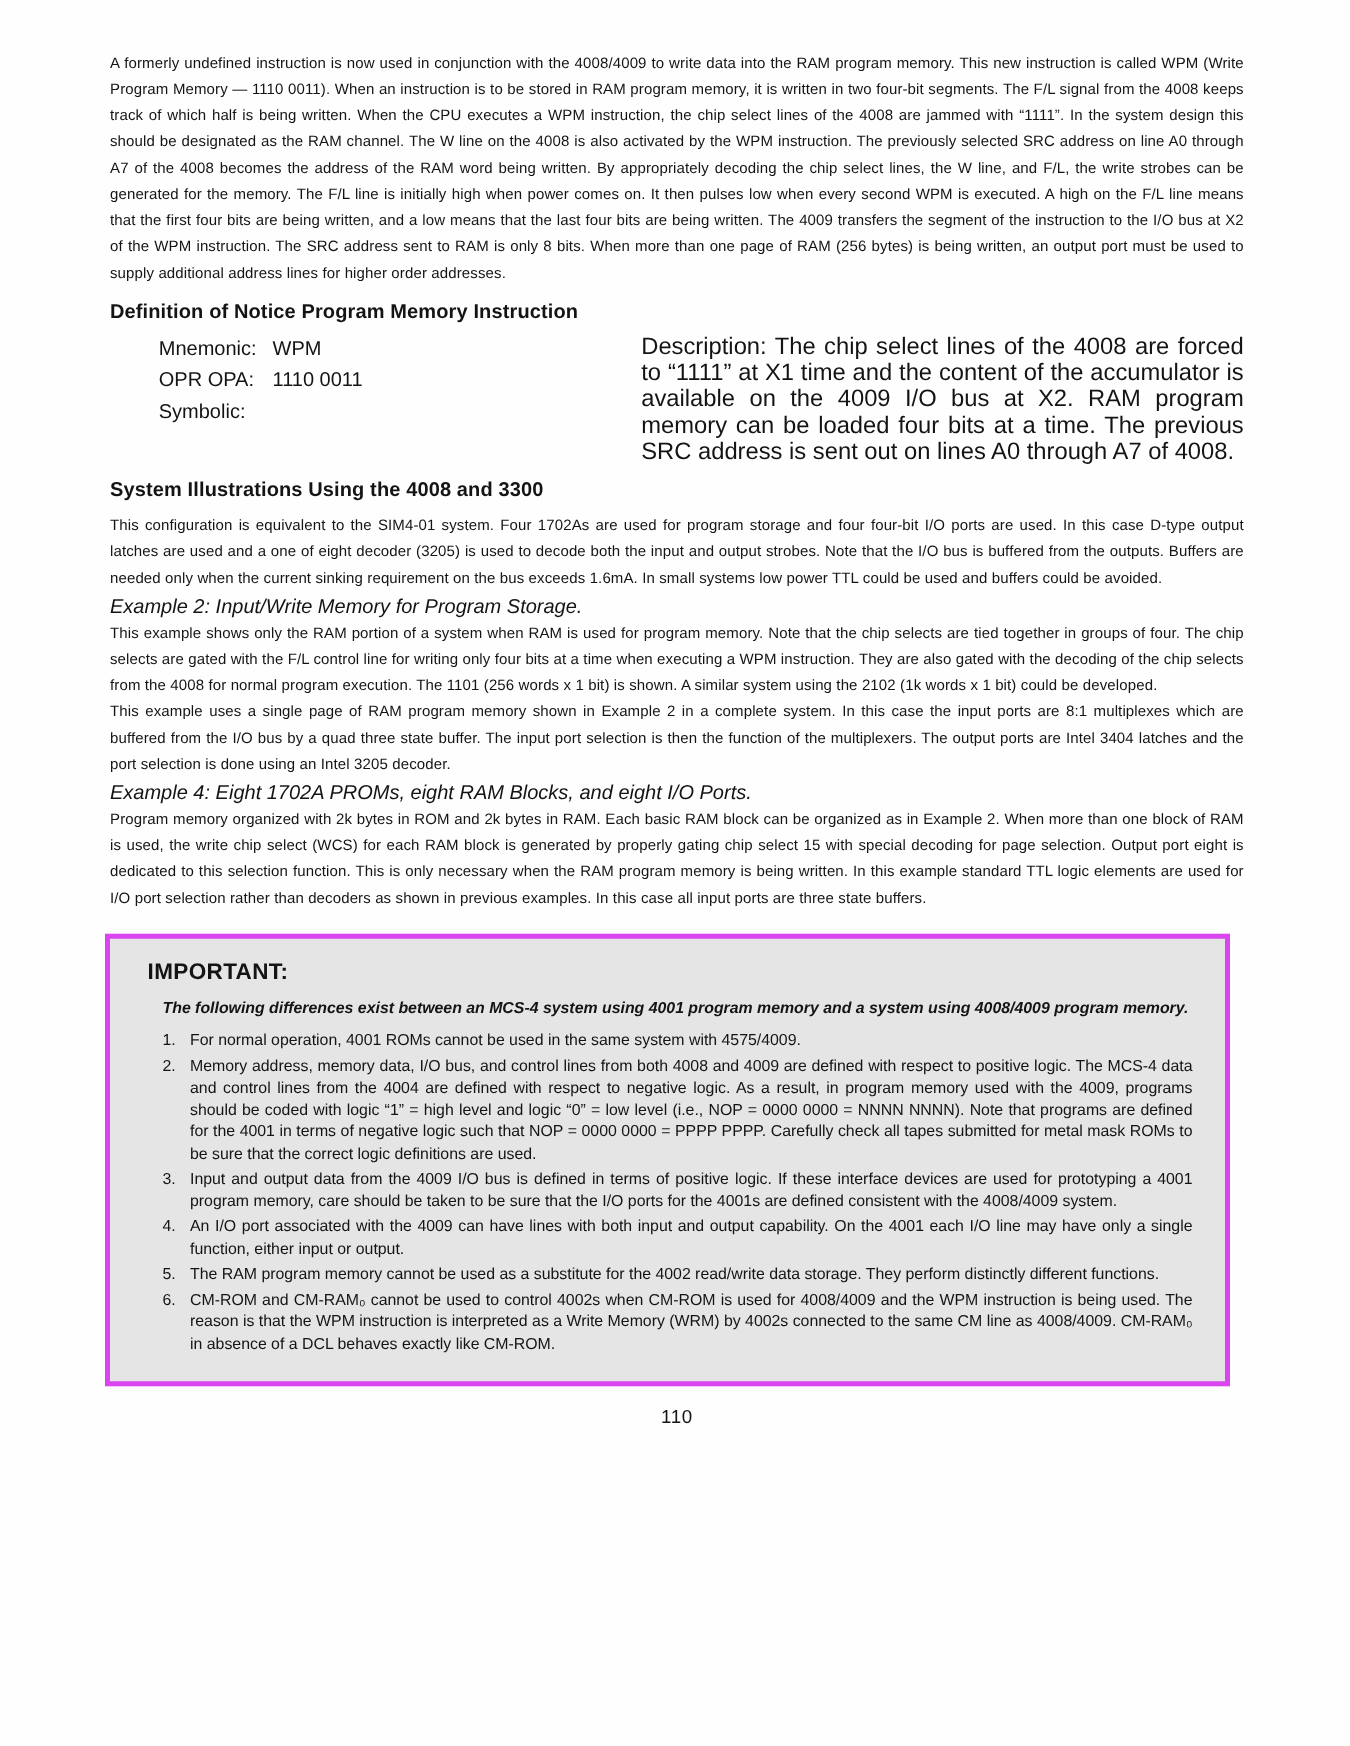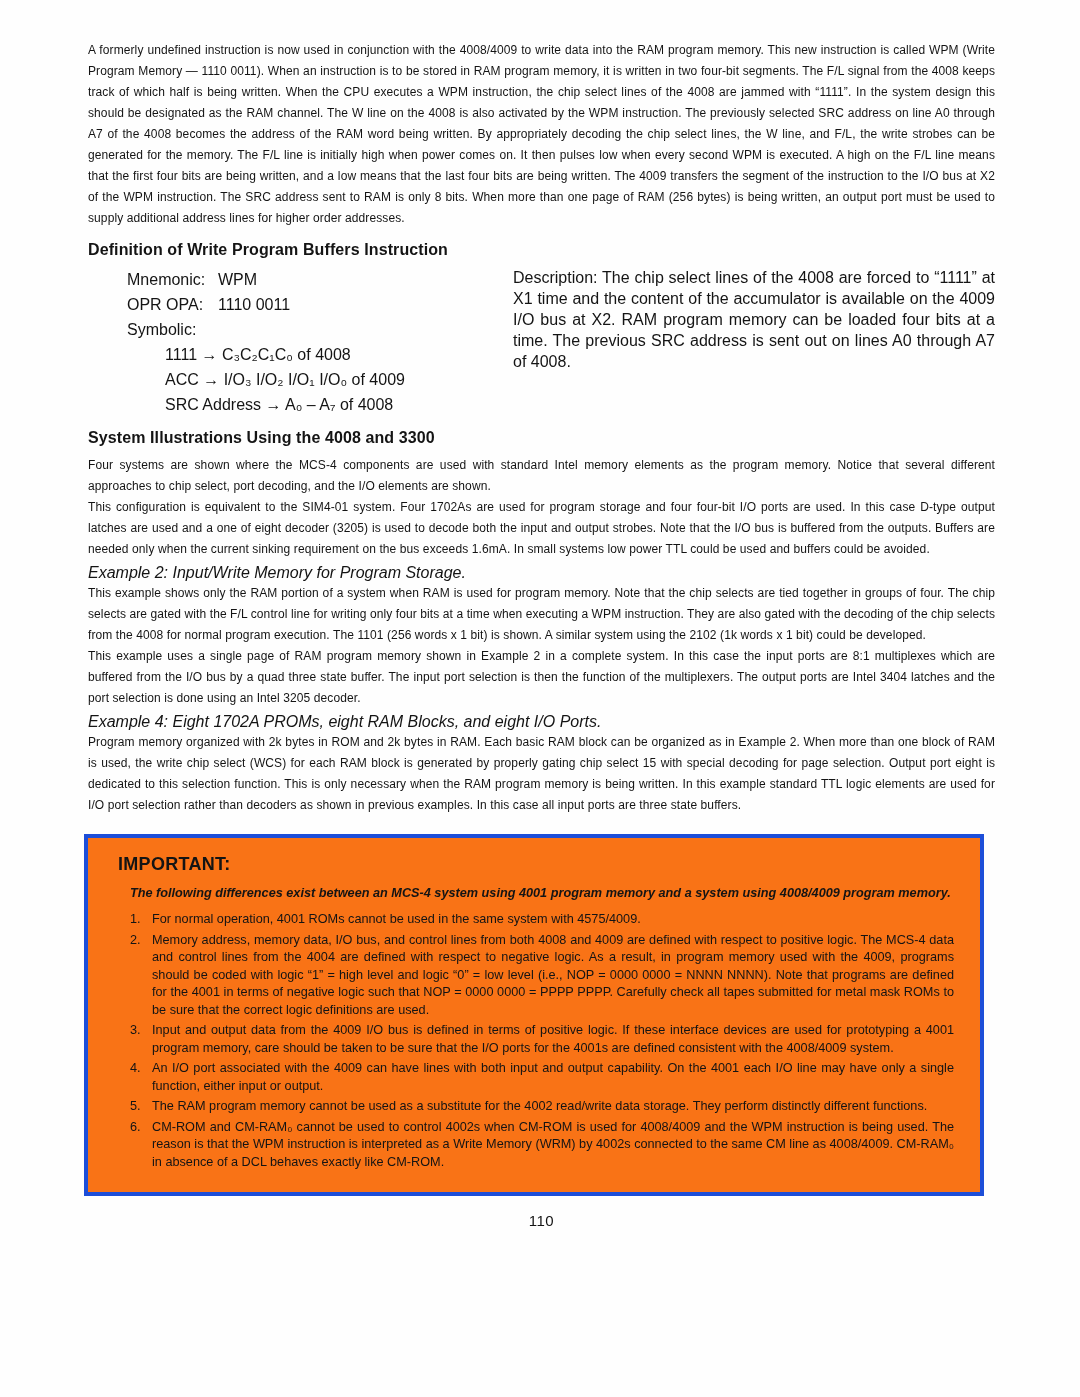--- a/index.html
+++ b/index.html
@@ -15,71 +15,65 @@
   }
   .section-heading {
     font-size:16px; font-weight:bold; margin:12px 0 8px 0; letter-spacing:0.1px;
   }
   .definition-block { display:flex; margin:4px 0 0 0;justify-content:space-between; }
   .def-left { width:425px; flex:none; padding-left:39px; font-size:16px; }
   .def-row { display:flex; line-height:25px; }
   .def-label { width:91px; flex:none; }
   .symbolic-lines { padding-left:38px; }
   .symbolic-line { line-height:25px; white-space:nowrap; }
-  .def-right { flex:1; font-size:16px; line-height:21px; text-align:justify; }
+  .def-right { flex:1; font-size:19px; line-height:21px; text-align:justify; }
   .example-title { font-size:16px; font-style:italic; line-height:21px; margin-top:2px; }
   .important-box {
-    border:4px solid #1d4ed8; margin:18px 0 0 -4px; width:900px;
-    padding:16px 26px 18px 30px; background:#f97316;
+    border:4px solid #d946ef; margin:18px 0 0 -4px; width:900px;
+    padding:16px 26px 18px 30px; background:#e5e5e5;
   }
   .important-heading { font-size:18px; font-weight:bold; letter-spacing:0.3px; margin-bottom:10px; }
   .important-intro {
     font-size:12.7px; font-weight:bold; font-style:italic;
     line-height:17px; margin:0 0 9px 12px;
   }
   .important-item { display:flex; font-size:12.7px; line-height:17.5px; margin:0 0 3px 12px; }
   .item-num { width:22px; flex:none; }
   .item-text { flex:1; text-align:justify; }
   .page-number { text-align:center; font-size:15px; margin-top:16px; letter-spacing:0.5px; }
 </style>
 </head>
 <body>
 
 <div class="page">
   <div class="content">
 
     <p class="body-text">A formerly undefined instruction is now used in conjunction with the 4008/4009 to write data into the RAM program memory. This new instruction is called WPM (Write Program Memory — 1110 0011).  When an instruction is to be stored in RAM program memory, it is written in two four-bit segments.  The F/L signal from the 4008 keeps track of which half is being written.  When the CPU executes a WPM instruction, the chip select lines of the 4008 are jammed with “1111”.  In the system design this should be designated as the RAM channel.  The W line on the 4008 is also activated by the WPM instruction. The previously selected SRC address on line A0 through A7 of the 4008 becomes the address of the RAM word being written.  By appropriately decoding the chip select lines, the W line, and F/L, the write strobes can be generated for the memory. The F/L line is initially high when power comes on.  It then pulses low when every second WPM is executed.  A high on the F/L line means that the first four bits are being written, and a low means that the last four bits are being written.  The 4009 transfers the segment of the instruction to the I/O bus at X2 of the WPM instruction.  The SRC address sent to RAM is only 8 bits.  When more than one page of RAM (256 bytes) is being written, an output port must be used to supply additional address lines for higher order addresses.</p>
 
-    <h3 class="section-heading">Definition of Write Program Buffers Instruction</h3>
+    <h3 class="section-heading">Definition of Notice Program Memory Instruction</h3>
 
     <div class="definition-block">
       <div class="def-left">
         <div class="def-row">
           <span class="def-label">Mnemonic:</span>
           <span class="def-value">WPM</span>
         </div>
         <div class="def-row">
           <span class="def-label">OPR OPA:</span>
           <span class="def-value">1110 0011</span>
         </div>
         <div class="def-row">
           <span class="def-label">Symbolic:</span>
         </div>
-        <div class="symbolic-lines">
-          <div class="symbolic-line">1111 → C₃C₂C₁C₀ of 4008</div>
-          <div class="symbolic-line">ACC → I/O₃ I/O₂ I/O₁ I/O₀ of 4009</div>
-          <div class="symbolic-line">SRC Address → A₀ – A₇ of 4008</div>
-        </div>
       </div>
       <div class="def-right">Description:  The chip select lines of the 4008 are forced to “1111” at X1 time and the content of the accumulator is available on the 4009 I/O bus at X2.  RAM program memory can be loaded four bits at a time.  The previous SRC address is sent out on lines A0 through A7 of 4008.</div>
     </div>
 
     <h3 class="section-heading">System Illustrations Using the 4008 and 3300</h3>
 
-    <p class="body-text">Four systems are shown where the MCS-4 components are used with standard Intel memory elements as the program memory. Notice that several different approaches to chip select, port decoding, and the I/O elements are shown.</p>
 
     <div>
       <p class="body-text">This configuration is equivalent to the SIM4-01 system.  Four 1702As are used for program storage and four four-bit I/O ports are used.  In this case D-type output latches are used and a one of eight decoder (3205) is used to decode both the input and output strobes.  Note that the I/O bus is buffered from the outputs.  Buffers are needed only when the current sinking requirement on the bus exceeds 1.6mA.  In small systems low power TTL could be used and buffers could be avoided.</p>
     </div>
 
     <div>
       <div class="example-title">Example 2:  Input/Write Memory for Program Storage.</div>
       <p class="body-text">This example shows only the RAM portion of a system when RAM is used for program memory.  Note that the chip selects are tied together in groups of four.  The chip selects are gated with the F/L control line for writing only four bits at a time when executing a WPM instruction.  They are also gated with the decoding of the chip selects from the 4008 for normal program execution.  The 1101 (256 words x 1 bit) is shown.  A similar system using the 2102 (1k words x 1 bit) could be developed.</p>
     </div>
 

